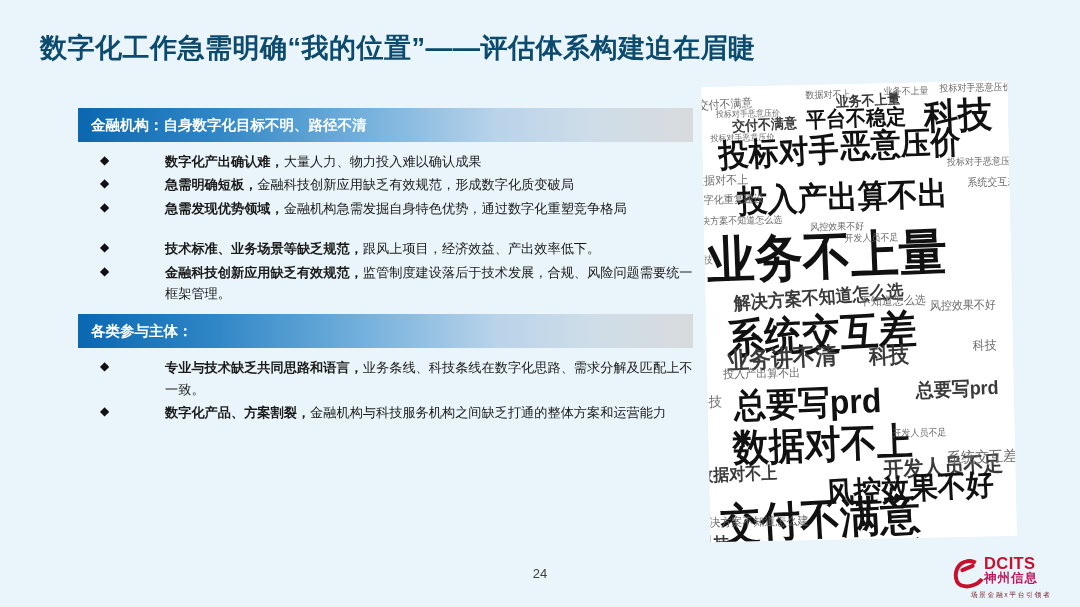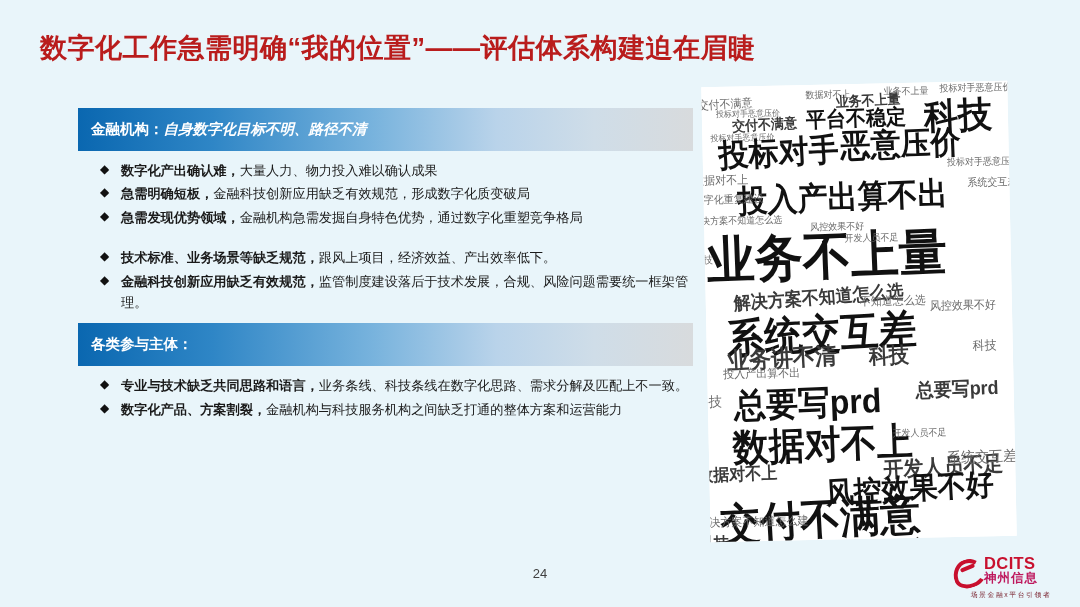--- a/index.html
+++ b/index.html
@@ -13,69 +13,69 @@
     overflow: hidden;
   }
 
   
   #slide-title {
     position: absolute;
     left: 40px; top: 30px;
     width: 830px;
     font-size: 27px;
     font-weight: bold;
-    color: #b91c1c;
+    color: #0c4a6e;
     letter-spacing: 0.5px;
     white-space: nowrap;
   }
 
   
   #content-column {
     position: absolute;
     left: 78px; top: 108px;
     width: 615px;
   }
 
   .section { margin-bottom: 10px; }
 
   .section-header {
-    height: 43px;
+    height: 34px;
     display: flex;
     align-items: center;
     padding-left: 13px;
     background: linear-gradient(to right,
         #0a67b0 0%, #2f86c6 22%, #78b3dd 48%,
         #b9d3ea 68%, #cfdde8 84%, #d8dbdd 100%);
     color: #ffffff;
     font-size: 14.5px;
     font-weight: bold;
     white-space: nowrap;
   }
   .section-header .hdr-label { font-weight: bold; }
-  .section-header .hdr-desc { font-weight: bold; font-style: italic; }
+  .section-header .hdr-desc { font-weight: bold; }
 
   .bullets {
     padding: 9px 0 0 22px;
   }
   .bullet {
     display: flex;
     align-items: flex-start;
     font-size: 13.2px;
     line-height: 1.62;
     color: #1a1a1a;
     margin-bottom: 2px;
   }
   .bullet-marker {
     flex: 0 0 auto;
     width: 21px;
     font-size: 12px;
     line-height: 1.62;
     color: #111111;
   }
-  .bullet-text { flex: 1 1 auto; }
+  .bullet-text { flex: 1 1 auto; margin-left: 44px; }
   .bullet-text .lead { font-weight: bold; }
 
   
   #wordcloud {
     position: absolute;
     left: 706px; top: 84px;
     width: 306px; height: 455px;
     overflow: hidden;
     background: #ffffff;
     transform: rotate(-1.2deg);

